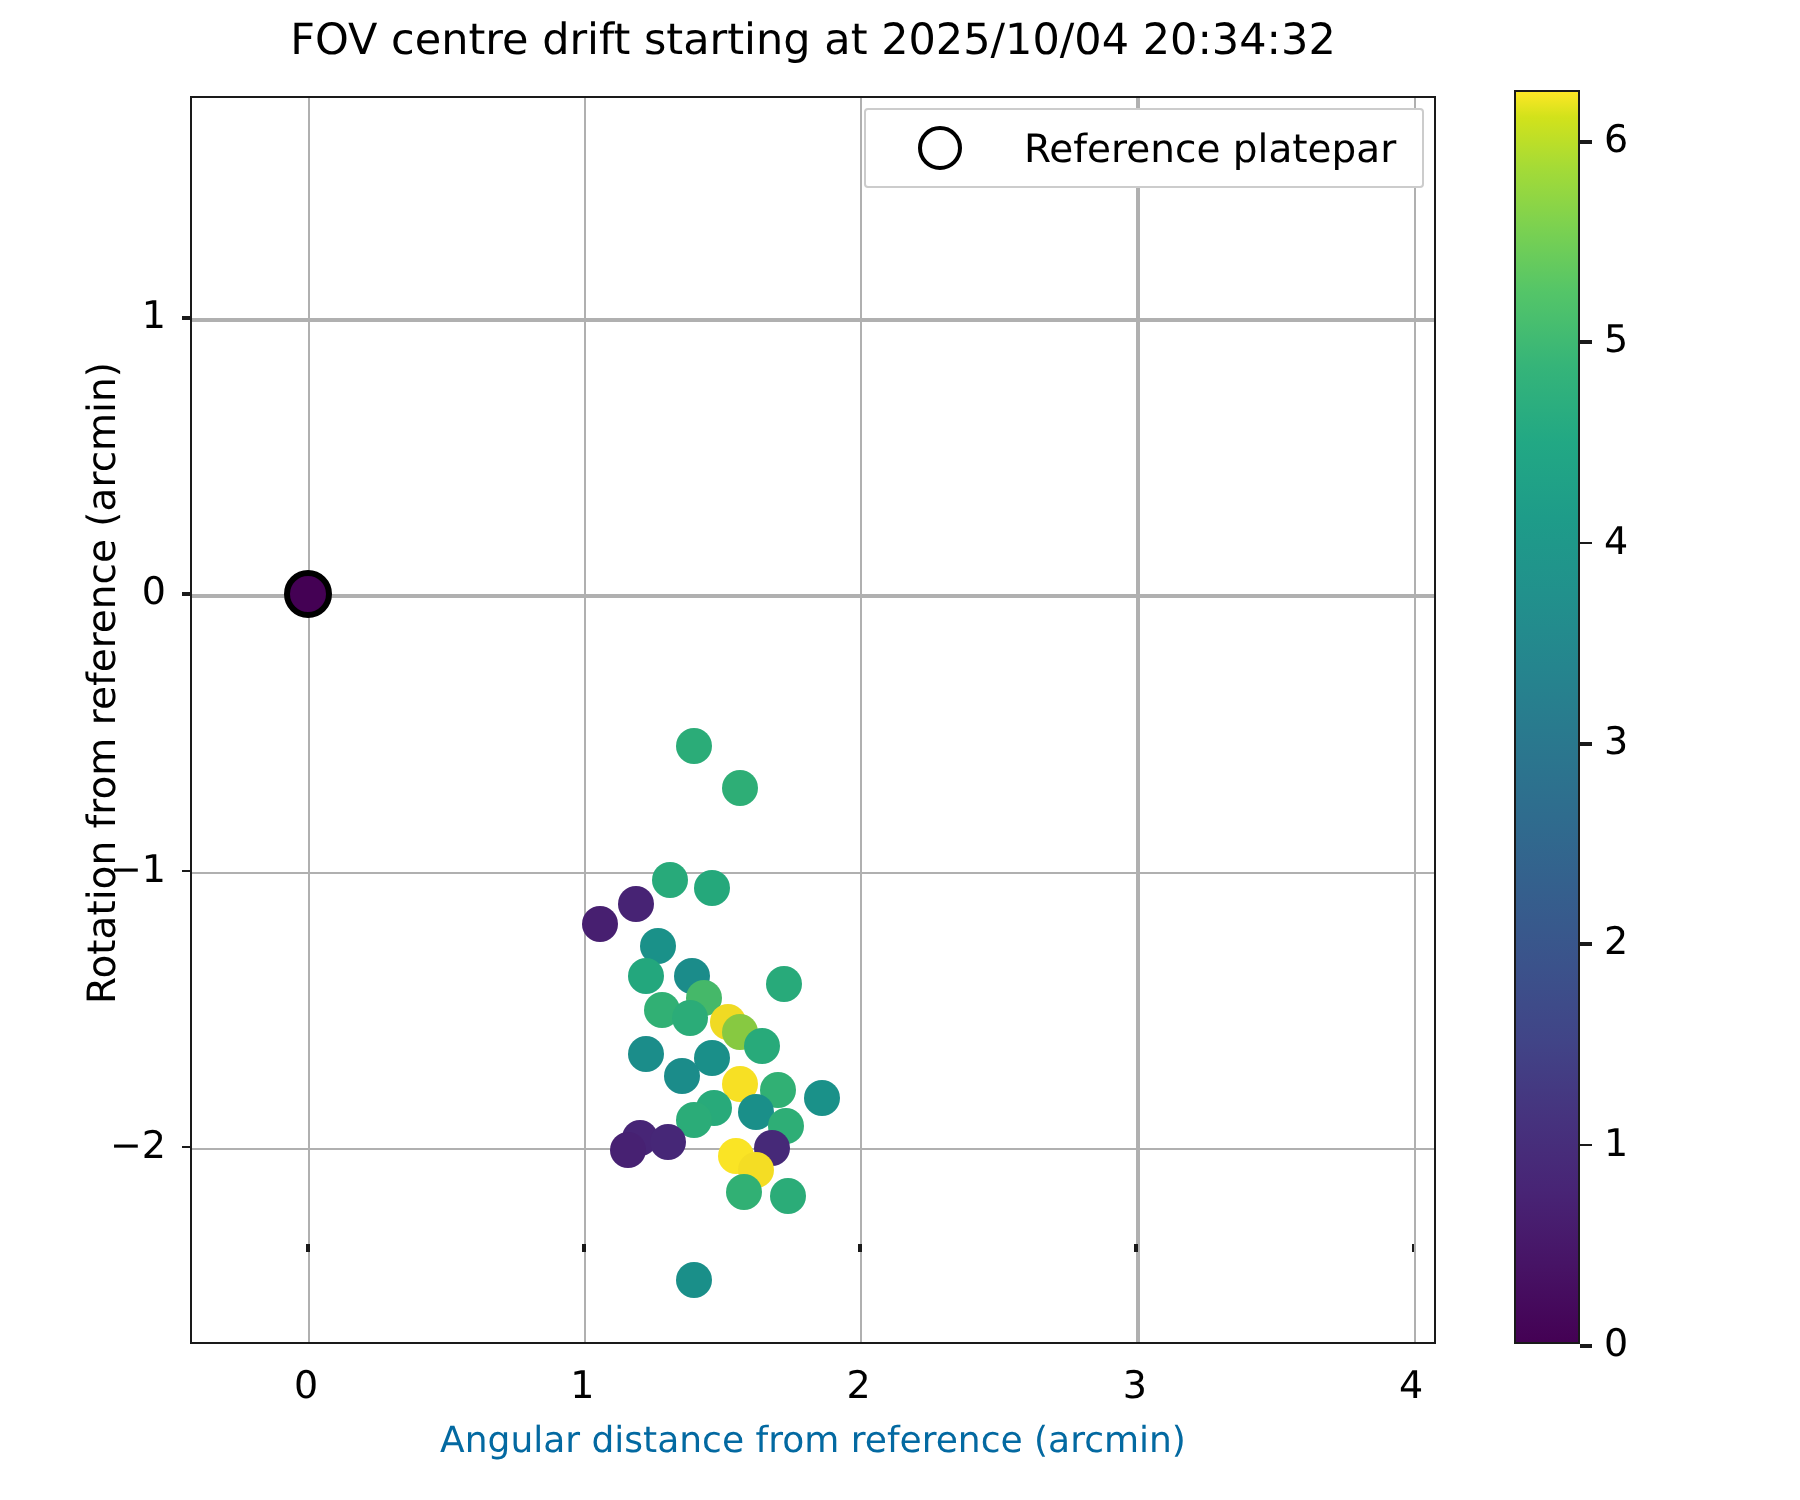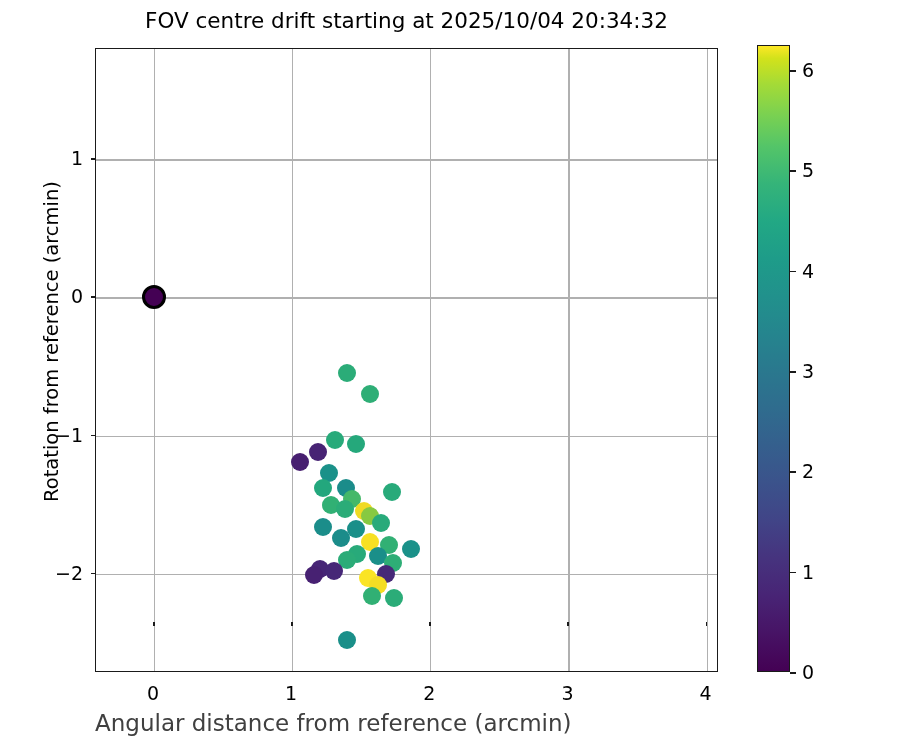--- a/index.html
+++ b/index.html
@@ -78,23 +78,23 @@
     transform: translateY(-50%);
     text-align: right;
     white-space: nowrap;
     right: 0;
   }
   #xlabel {
     position: absolute;
     left: 95px;
     top: 710px;
     width: 623px;
-    text-align: left;
-    font-size: 23px;
-    color: #404040;
+    text-align: center;
+    font-size: 18px;
+    color: #0369a1;
     white-space: nowrap;
   }
   #ylabel {
     position: absolute;
     left: -261px;
     top: 330px;
     width: 624px;
     text-align: center;
     font-size: 19.5px;
     color: #000000;
@@ -260,20 +260,24 @@
       <div class="ticklabel-y" style="top: 296.496px; left: 25px; width: 58px;">0</div>
       <div class="tick-y" style="top: 434.549px; left: 91px;"></div>
       <div class="ticklabel-y" style="top: 434.549px; left: 25px; width: 58px;">−1</div>
       <div class="tick-y" style="top: 572.602px; left: 91px;"></div>
       <div class="ticklabel-y" style="top: 572.602px; left: 25px; width: 58px;">−2</div>
     </div>
 
   <div id="xlabel">Angular distance from reference (arcmin)</div>
   <div id="ylabel">Rotation from reference (arcmin)</div>
 
+  <div id="legend">
+    <div id="legend-marker"></div>
+    <div id="legend-text">Reference platepar</div>
+  </div>
 
   <div id="cbar-wrap">
     <div id="cbar"></div>
     <div id="cbar-ticks">
         <div class="cbar-tick" style="top: 627px;"></div>
         <div class="cbar-label" style="top: 627px;">0</div>
         <div class="cbar-tick" style="top: 526.68px;"></div>
         <div class="cbar-label" style="top: 526.68px;">1</div>
         <div class="cbar-tick" style="top: 426.36px;"></div>
         <div class="cbar-label" style="top: 426.36px;">2</div>

